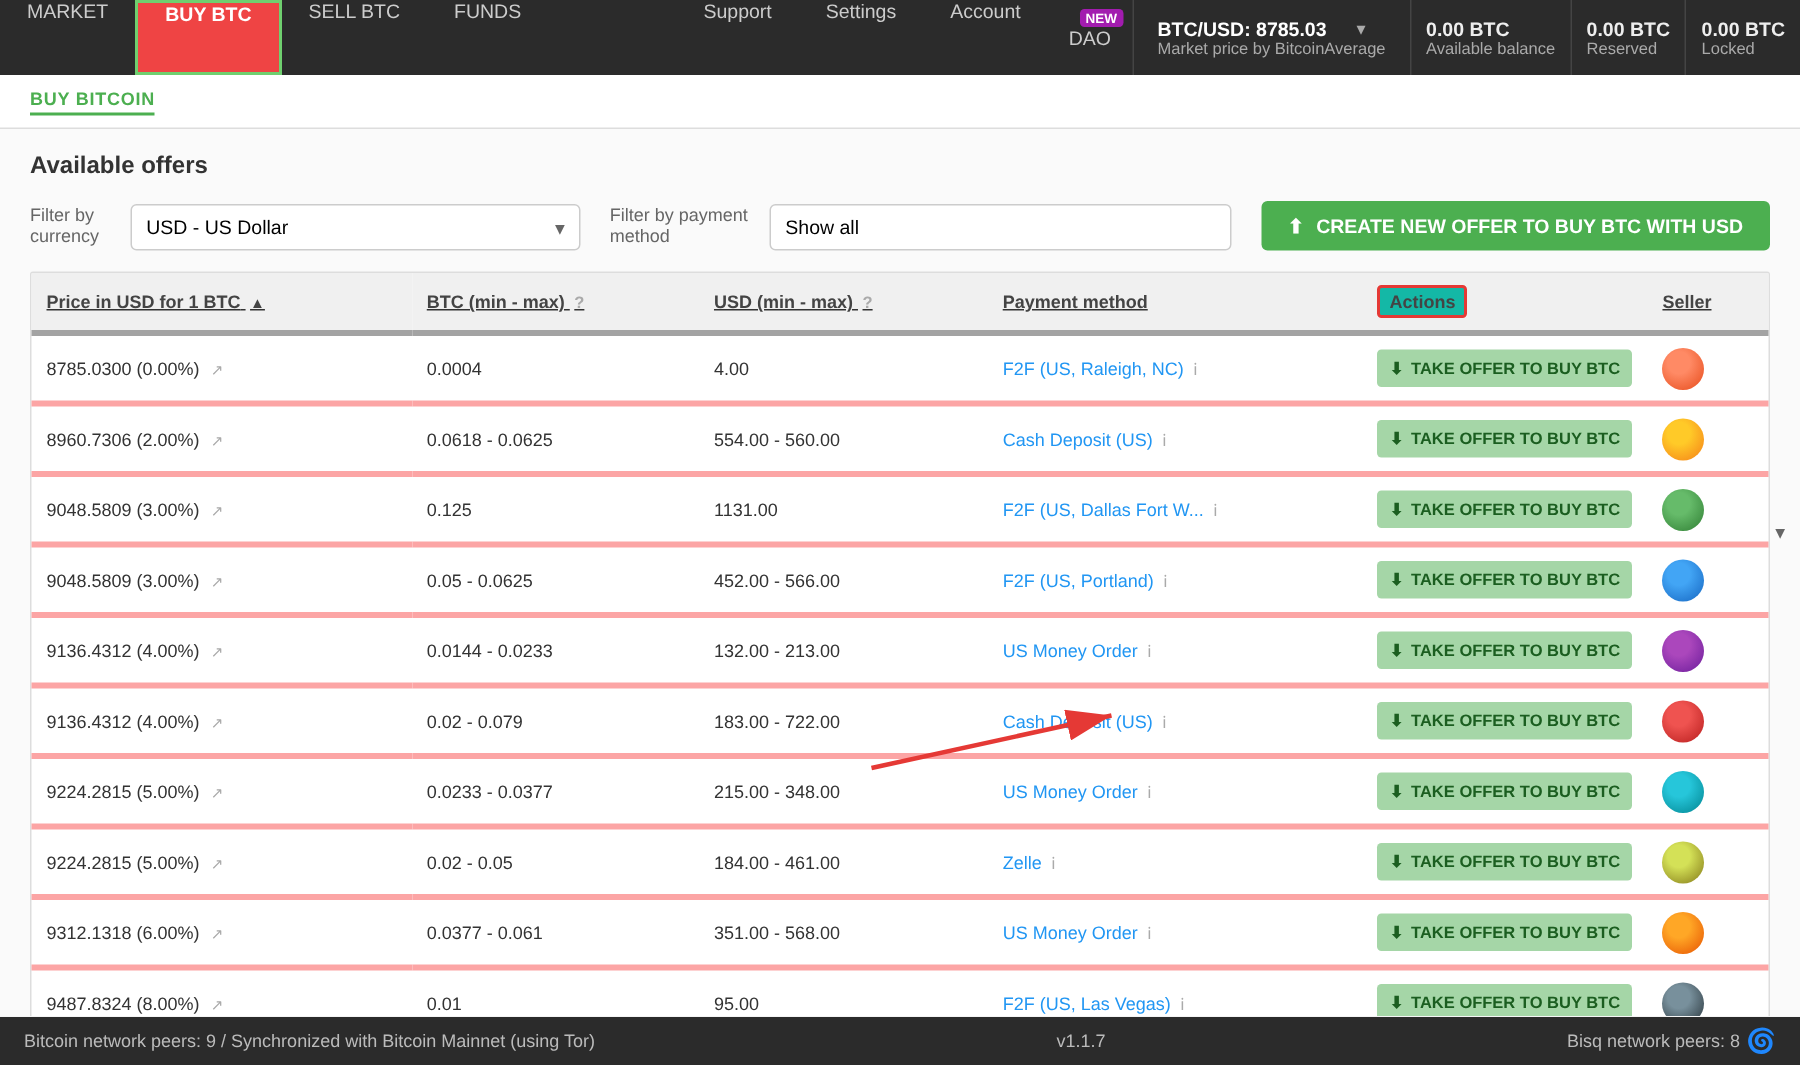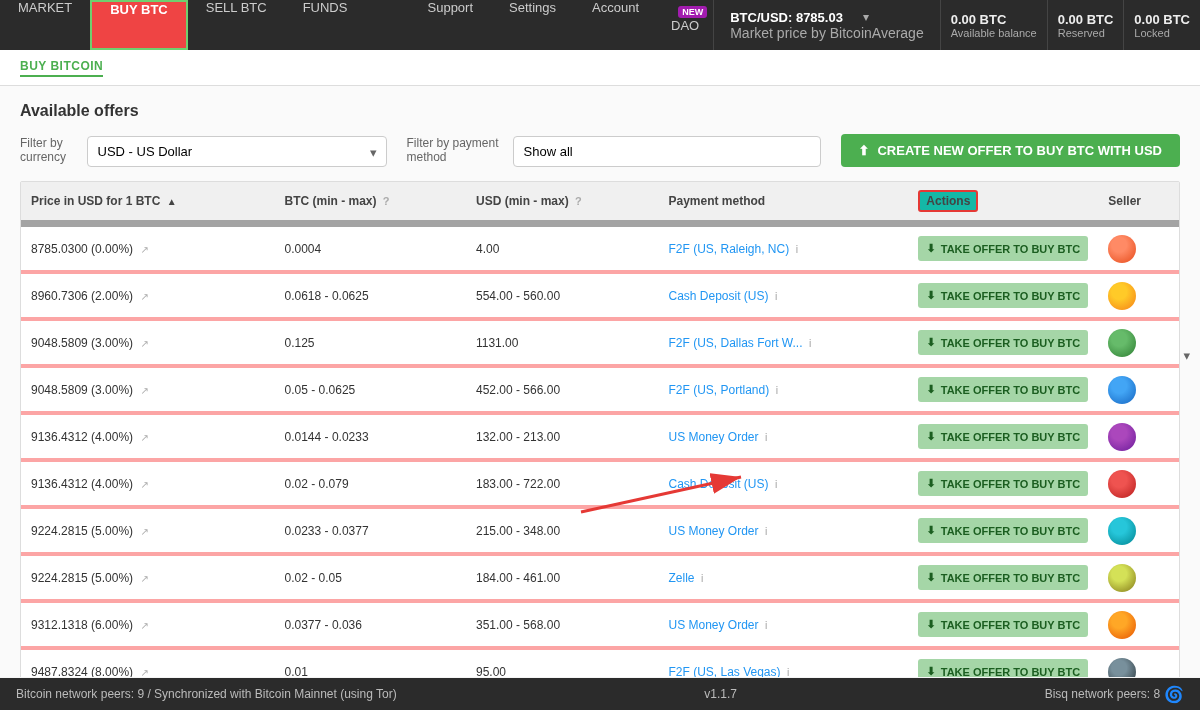--- a/index.html
+++ b/index.html
@@ -26,21 +26,21 @@
     .filter-label { font-size: 12px; color: #666; }
     .filter-select-wrapper { position: relative; display: inline-block; }
     .filter-select-wrapper select { width: 300px; padding: 7px 30px 7px 10px; border: 1px solid #ccc; border-radius: 4px; background: #fff; font-size: 13px; appearance: none; cursor: pointer; }
     .filter-select-wrapper2 select { width: 308px; padding: 7px 30px 7px 10px; border: 1px solid #ccc; border-radius: 4px; background: #fff; font-size: 13px; appearance: none; cursor: pointer; }
     .select-arrow { position: absolute; right: 10px; top: 50%; transform: translateY(-50%); pointer-events: none; color: #666; }
     .create-btn { margin-left: auto; background: #4caf50; color: white; border: none; padding: 9px 18px; border-radius: 4px; cursor: pointer; font-size: 13px; font-weight: bold; display: flex; align-items: center; gap: 8px; white-space: nowrap; }
 
     
     .table-wrapper { background: #fff; border: 1px solid #ddd; border-radius: 2px; }
     table { width: 100%; border-collapse: collapse; }
-    thead tr { background: #f0f0f0; border-bottom: 7px solid #a3a3a3; }
+    thead tr { background: #f0f0f0; border-bottom: 4px solid #a3a3a3; text-decoration: underline; }
     thead th { padding: 8px 10px; text-align: left; font-size: 12px; font-weight: bold; color: #444; white-space: nowrap; }
     tbody tr { border-bottom: 4px solid #fca5a5; }
     tbody td { padding: 7px 10px; font-size: 12px; color: #333; vertical-align: middle; }
     .price-col { font-size: 12px; color: #333; }
     .chart-icon { color: #aaa; font-size: 10px; margin-left: 4px; }
     .payment-link { color: #2196F3; text-decoration: none; }
     .info-icon { color: #aaa; font-size: 11px; cursor: pointer; margin-left: 3px; }
     .sort-icon { font-size: 10px; margin-left: 3px; }
     .help-icon { font-size: 11px; color: #aaa; margin-left: 3px; cursor: pointer; }
 
@@ -99,21 +99,21 @@
       <span class="new-badge">NEW</span>
       <span>DAO</span>
     </div>
 
     <div style="display:flex; align-items:center; background:#2b2b2b; padding:0 6px; border-left:1px solid #444;">
       <div style="padding:0 10px;">
         <div style="display:flex; align-items:center; gap:20px;">
           <span style="color:#fff; font-size:13px; font-weight:bold;">BTC/USD: 8785.03</span>
           <span style="color:#aaa; font-size:12px;">▾</span>
         </div>
-        <div style="color:#aaa; font-size:14px;">Market price by BitcoinAverage</div>
+        <div style="color:#aaa; font-size:11px;">Market price by BitcoinAverage</div>
       </div>
     </div>
     <div style="display:flex; align-items:center; background:#2b2b2b; padding:0 10px; border-left:1px solid #444;">
       <div>
         <div style="color:#eee; font-size:13px; font-weight:bold;">0.00 BTC</div>
         <div style="color:#aaa; font-size:11px;">Available balance</div>
       </div>
     </div>
     <div style="display:flex; align-items:center; background:#2b2b2b; padding:0 10px; border-left:1px solid #444;">
       <div>
@@ -307,21 +307,21 @@
               <button class="take-offer-btn">
                   <span>⬇</span> 
                   <span>TAKE OFFER TO BUY BTC</span>
                 </button>
             </td>
             <td><span class="avatar avatar-8">&nbsp;</span></td>
           </tr>
 
           <tr>
             <td><span class="price-col">9312.1318 (6.00%)</span> <span class="chart-icon">↗</span></td>
-            <td>0.0377 - 0.036</td>
+            <td>0.0377 - 0.061</td>
             <td>351.00 - 568.00</td>
             <td><a class="payment-link" href="#">US Money Order</a> <span class="info-icon">ℹ</span></td>
             <td>
               <button class="take-offer-btn">
                   <span>⬇</span> 
                   <span>TAKE OFFER TO BUY BTC</span>
                 </button>
             </td>
             <td><span class="avatar avatar-9">&nbsp;</span></td>
           </tr>

